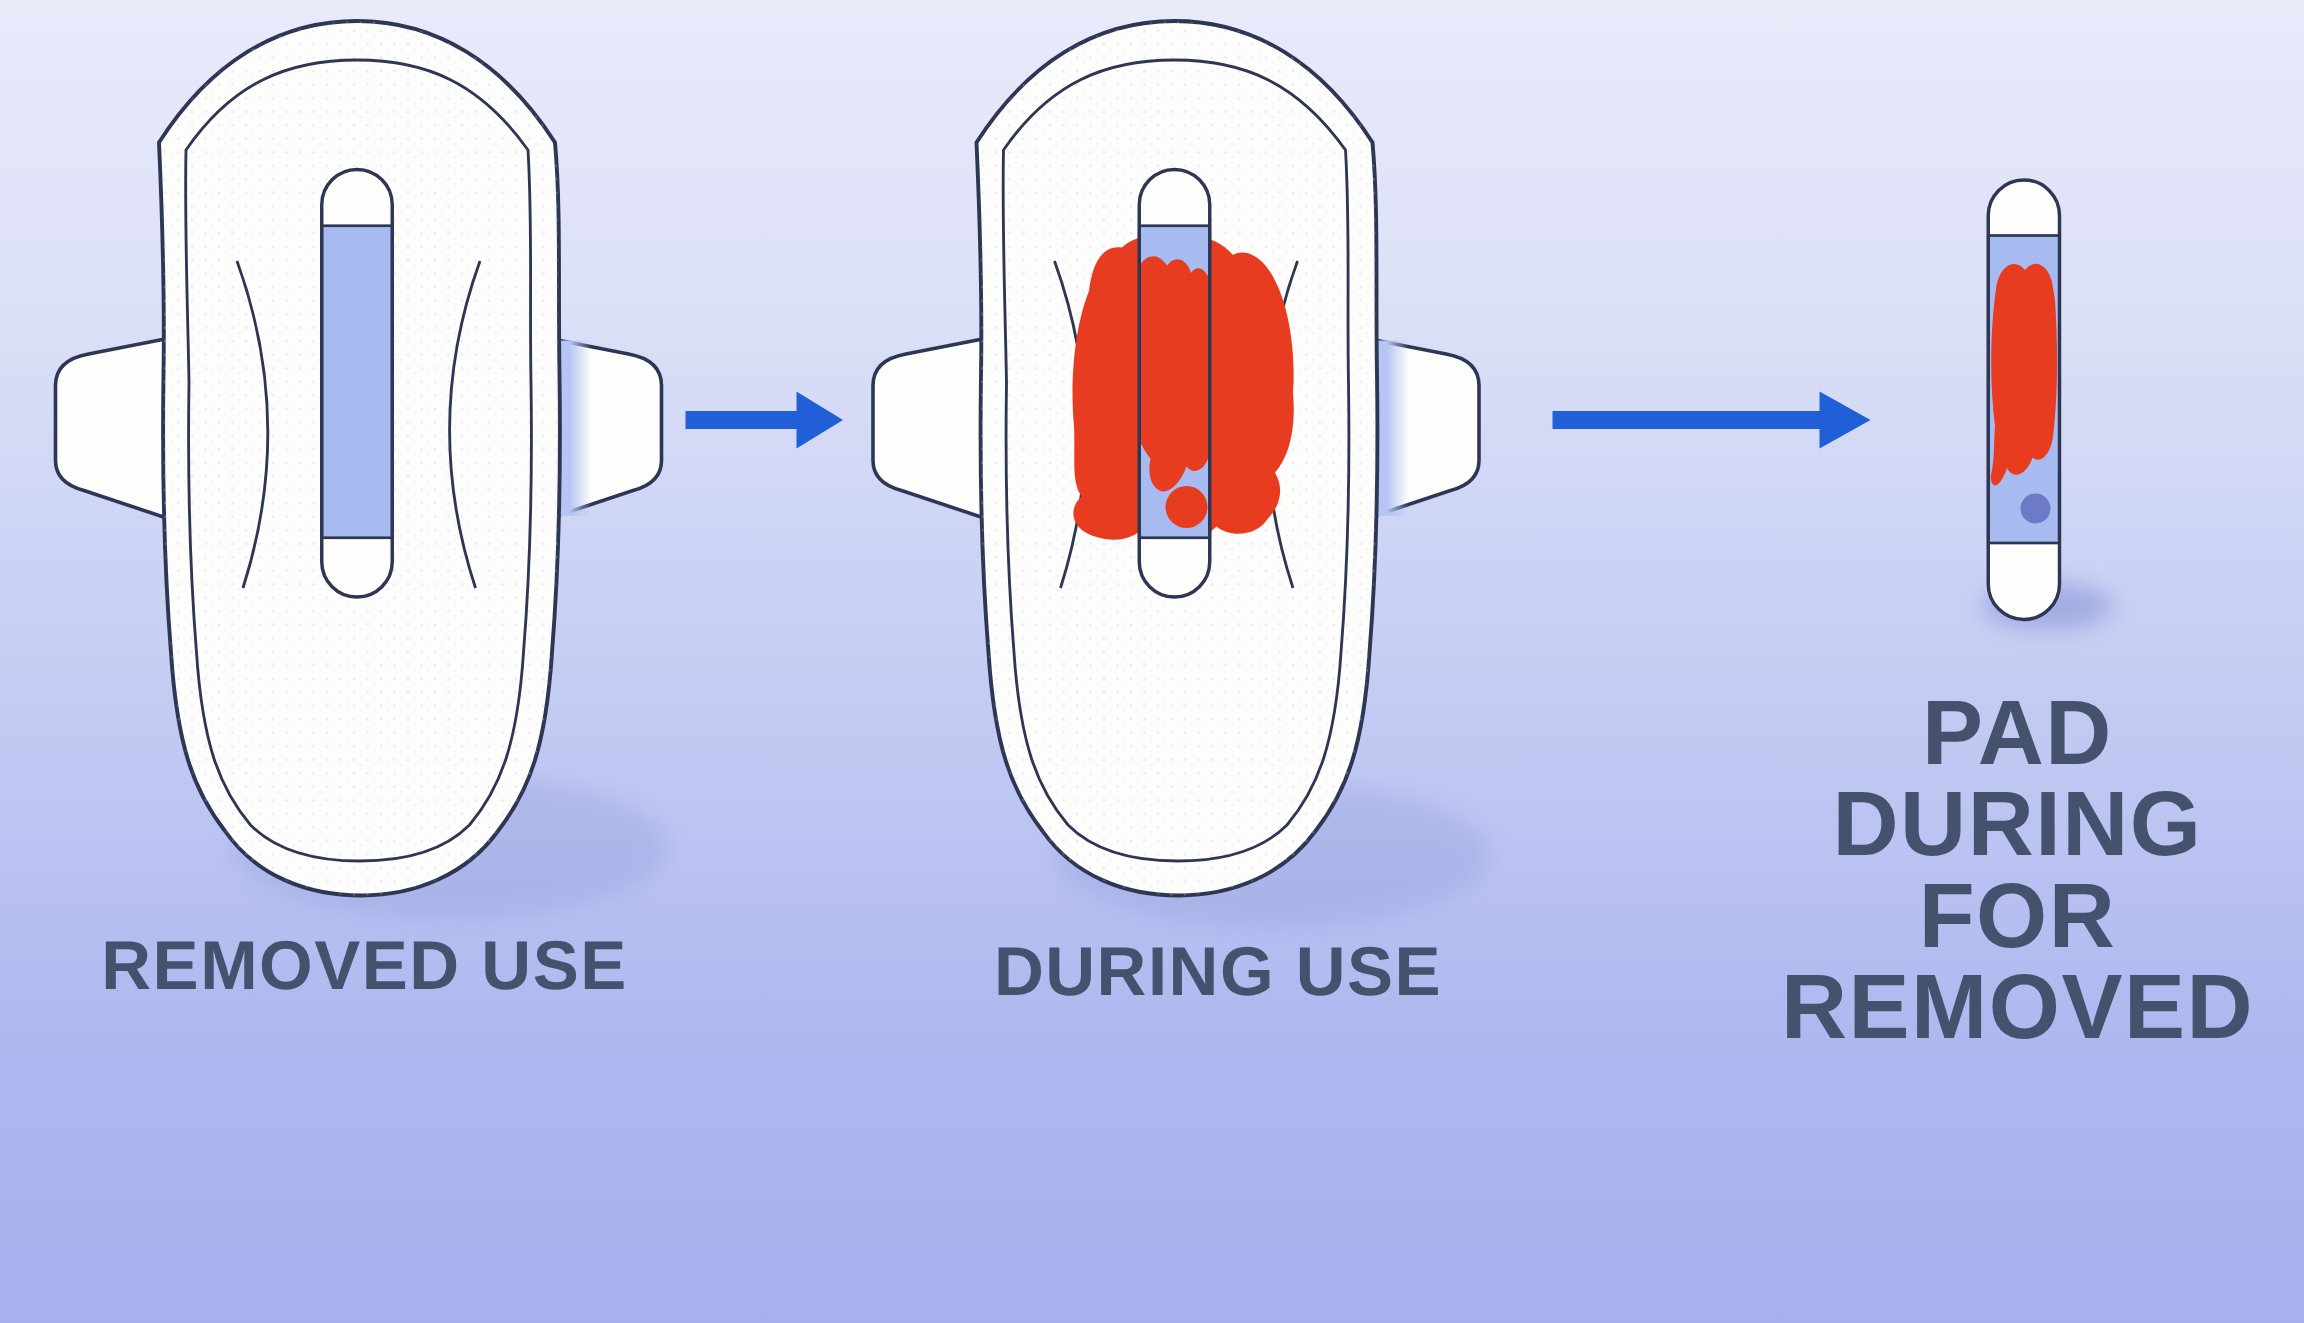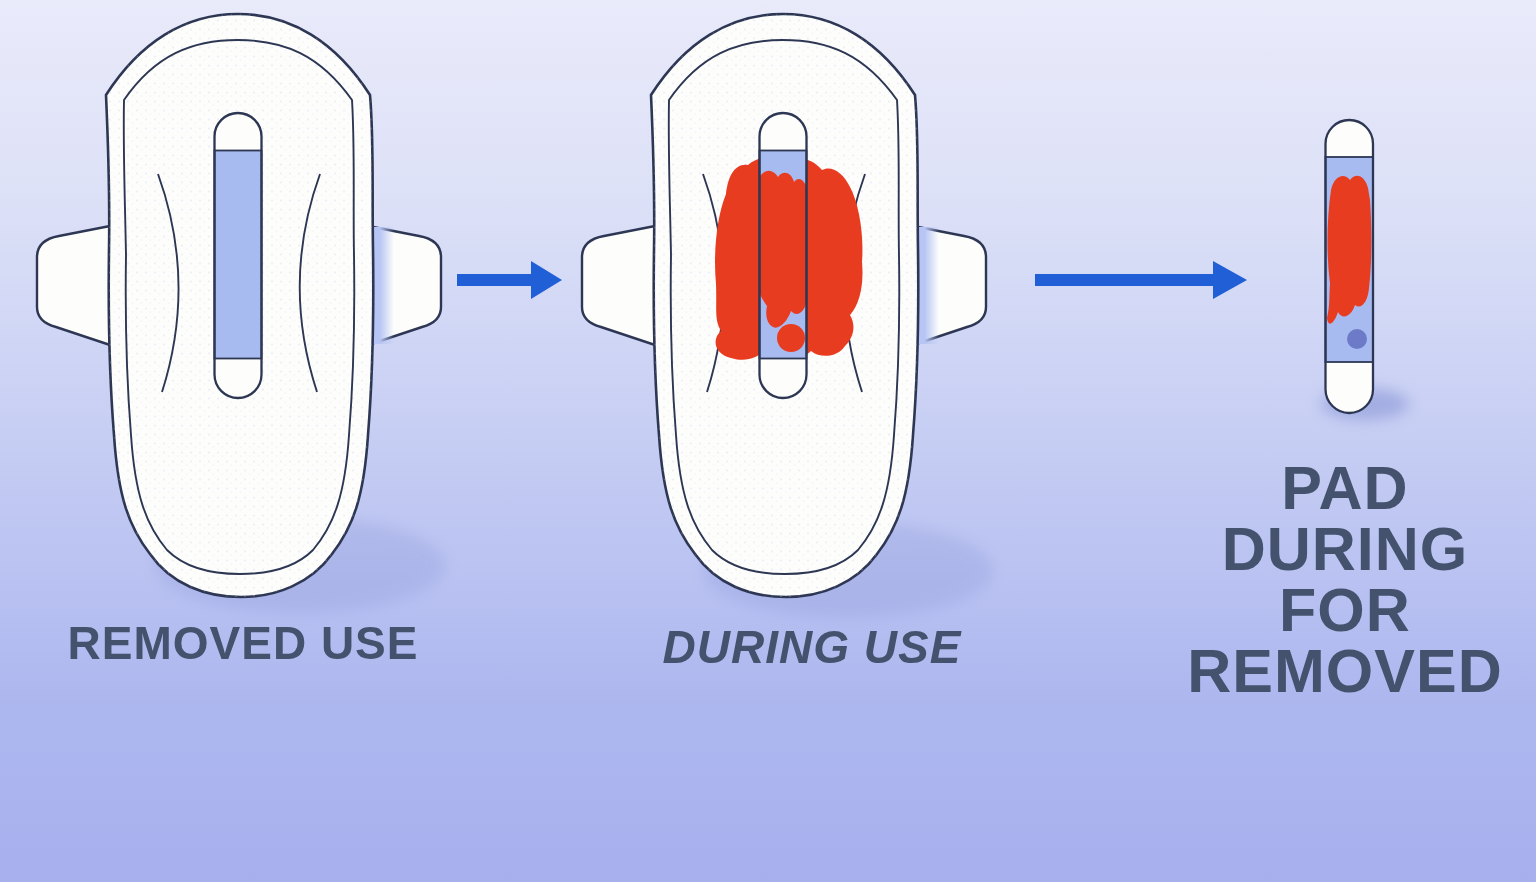--- a/index.html
+++ b/index.html
@@ -14,21 +14,21 @@
   .stage-label{
     position:absolute;
     text-align:center;
     font-weight:700;
     font-size:46px;
     letter-spacing:1px;
     color:#44526d;
   }
   .stage-label .line{display:block;}
   #label-before{left:63px;  top:616px; width:360px;}
-  #label-during{left:632px; top:620px; width:360px;font-style:italic;}
+  #label-during{left:632px; top:620px; width:360px;}
   #label-removed{left:1155px;top:458px; width:380px; line-height:61px; font-size:61px;}
 </style>
 </head>
 <body>
 
 <div class="stage">
 
   <svg class="scene-svg" width="1536" height="882" viewBox="0 0 1536 882">
     <defs>
       <filter id="softBlur" x="-60%" y="-60%" width="220%" height="220%">

